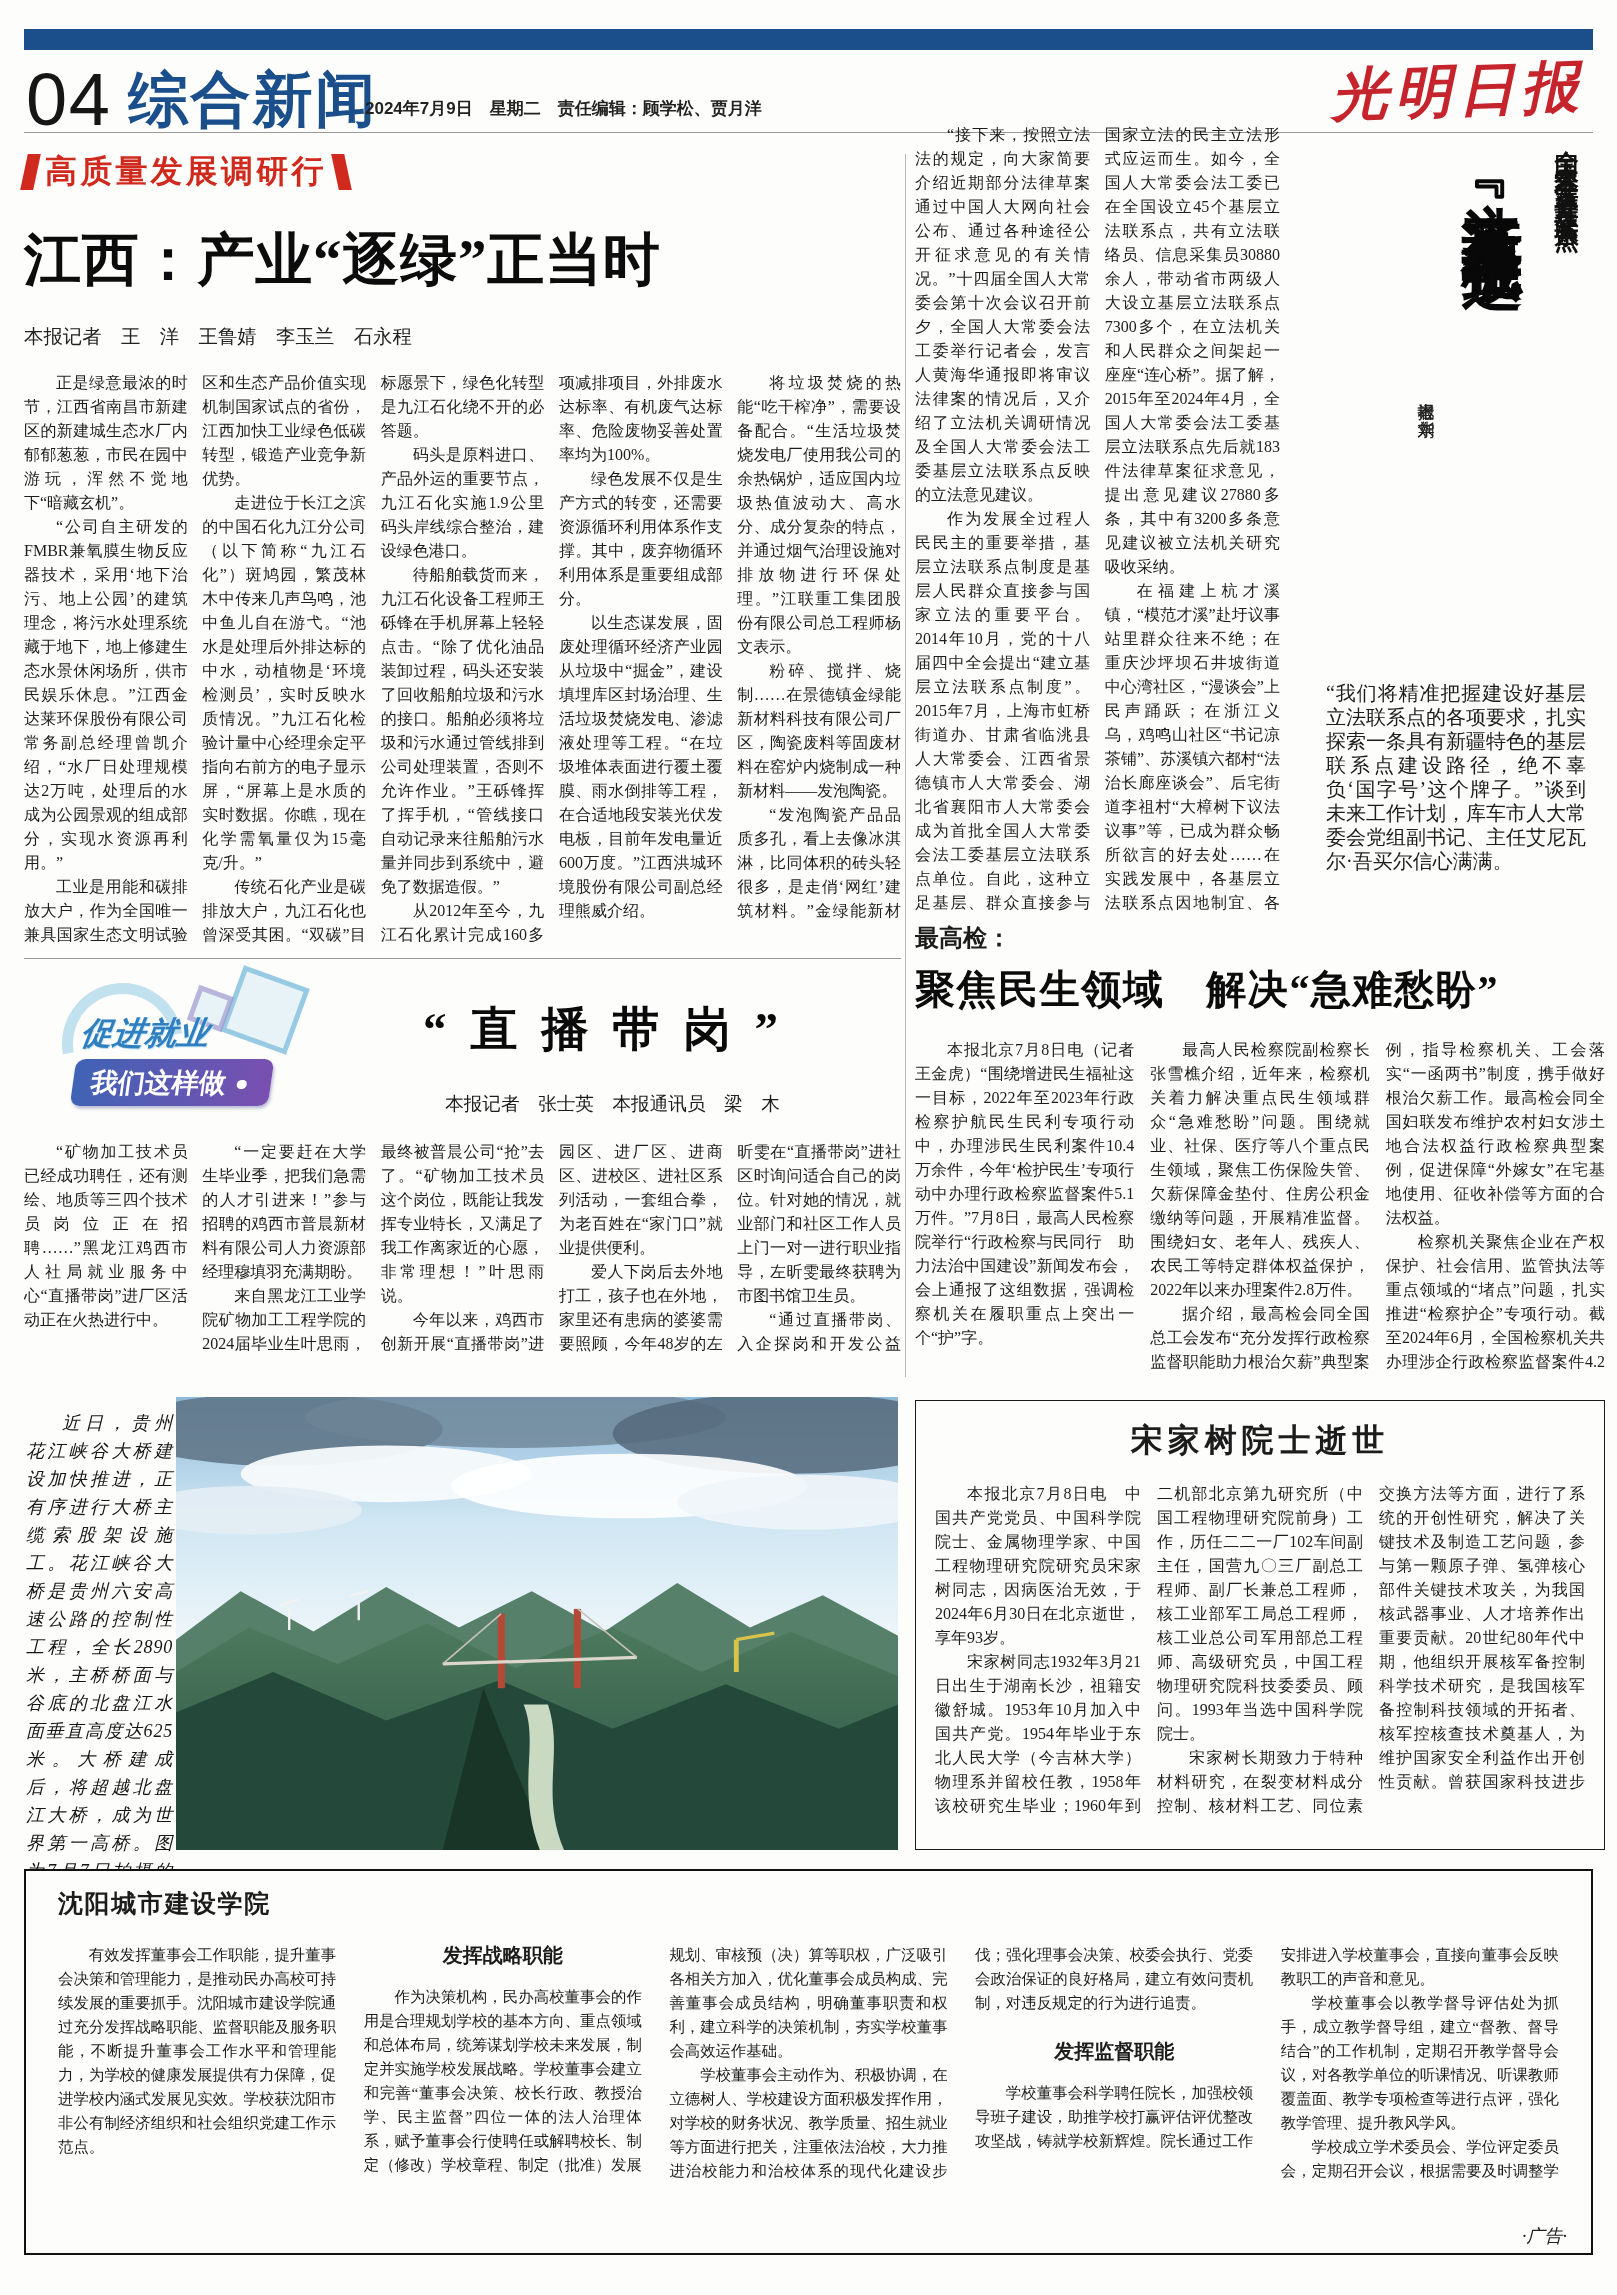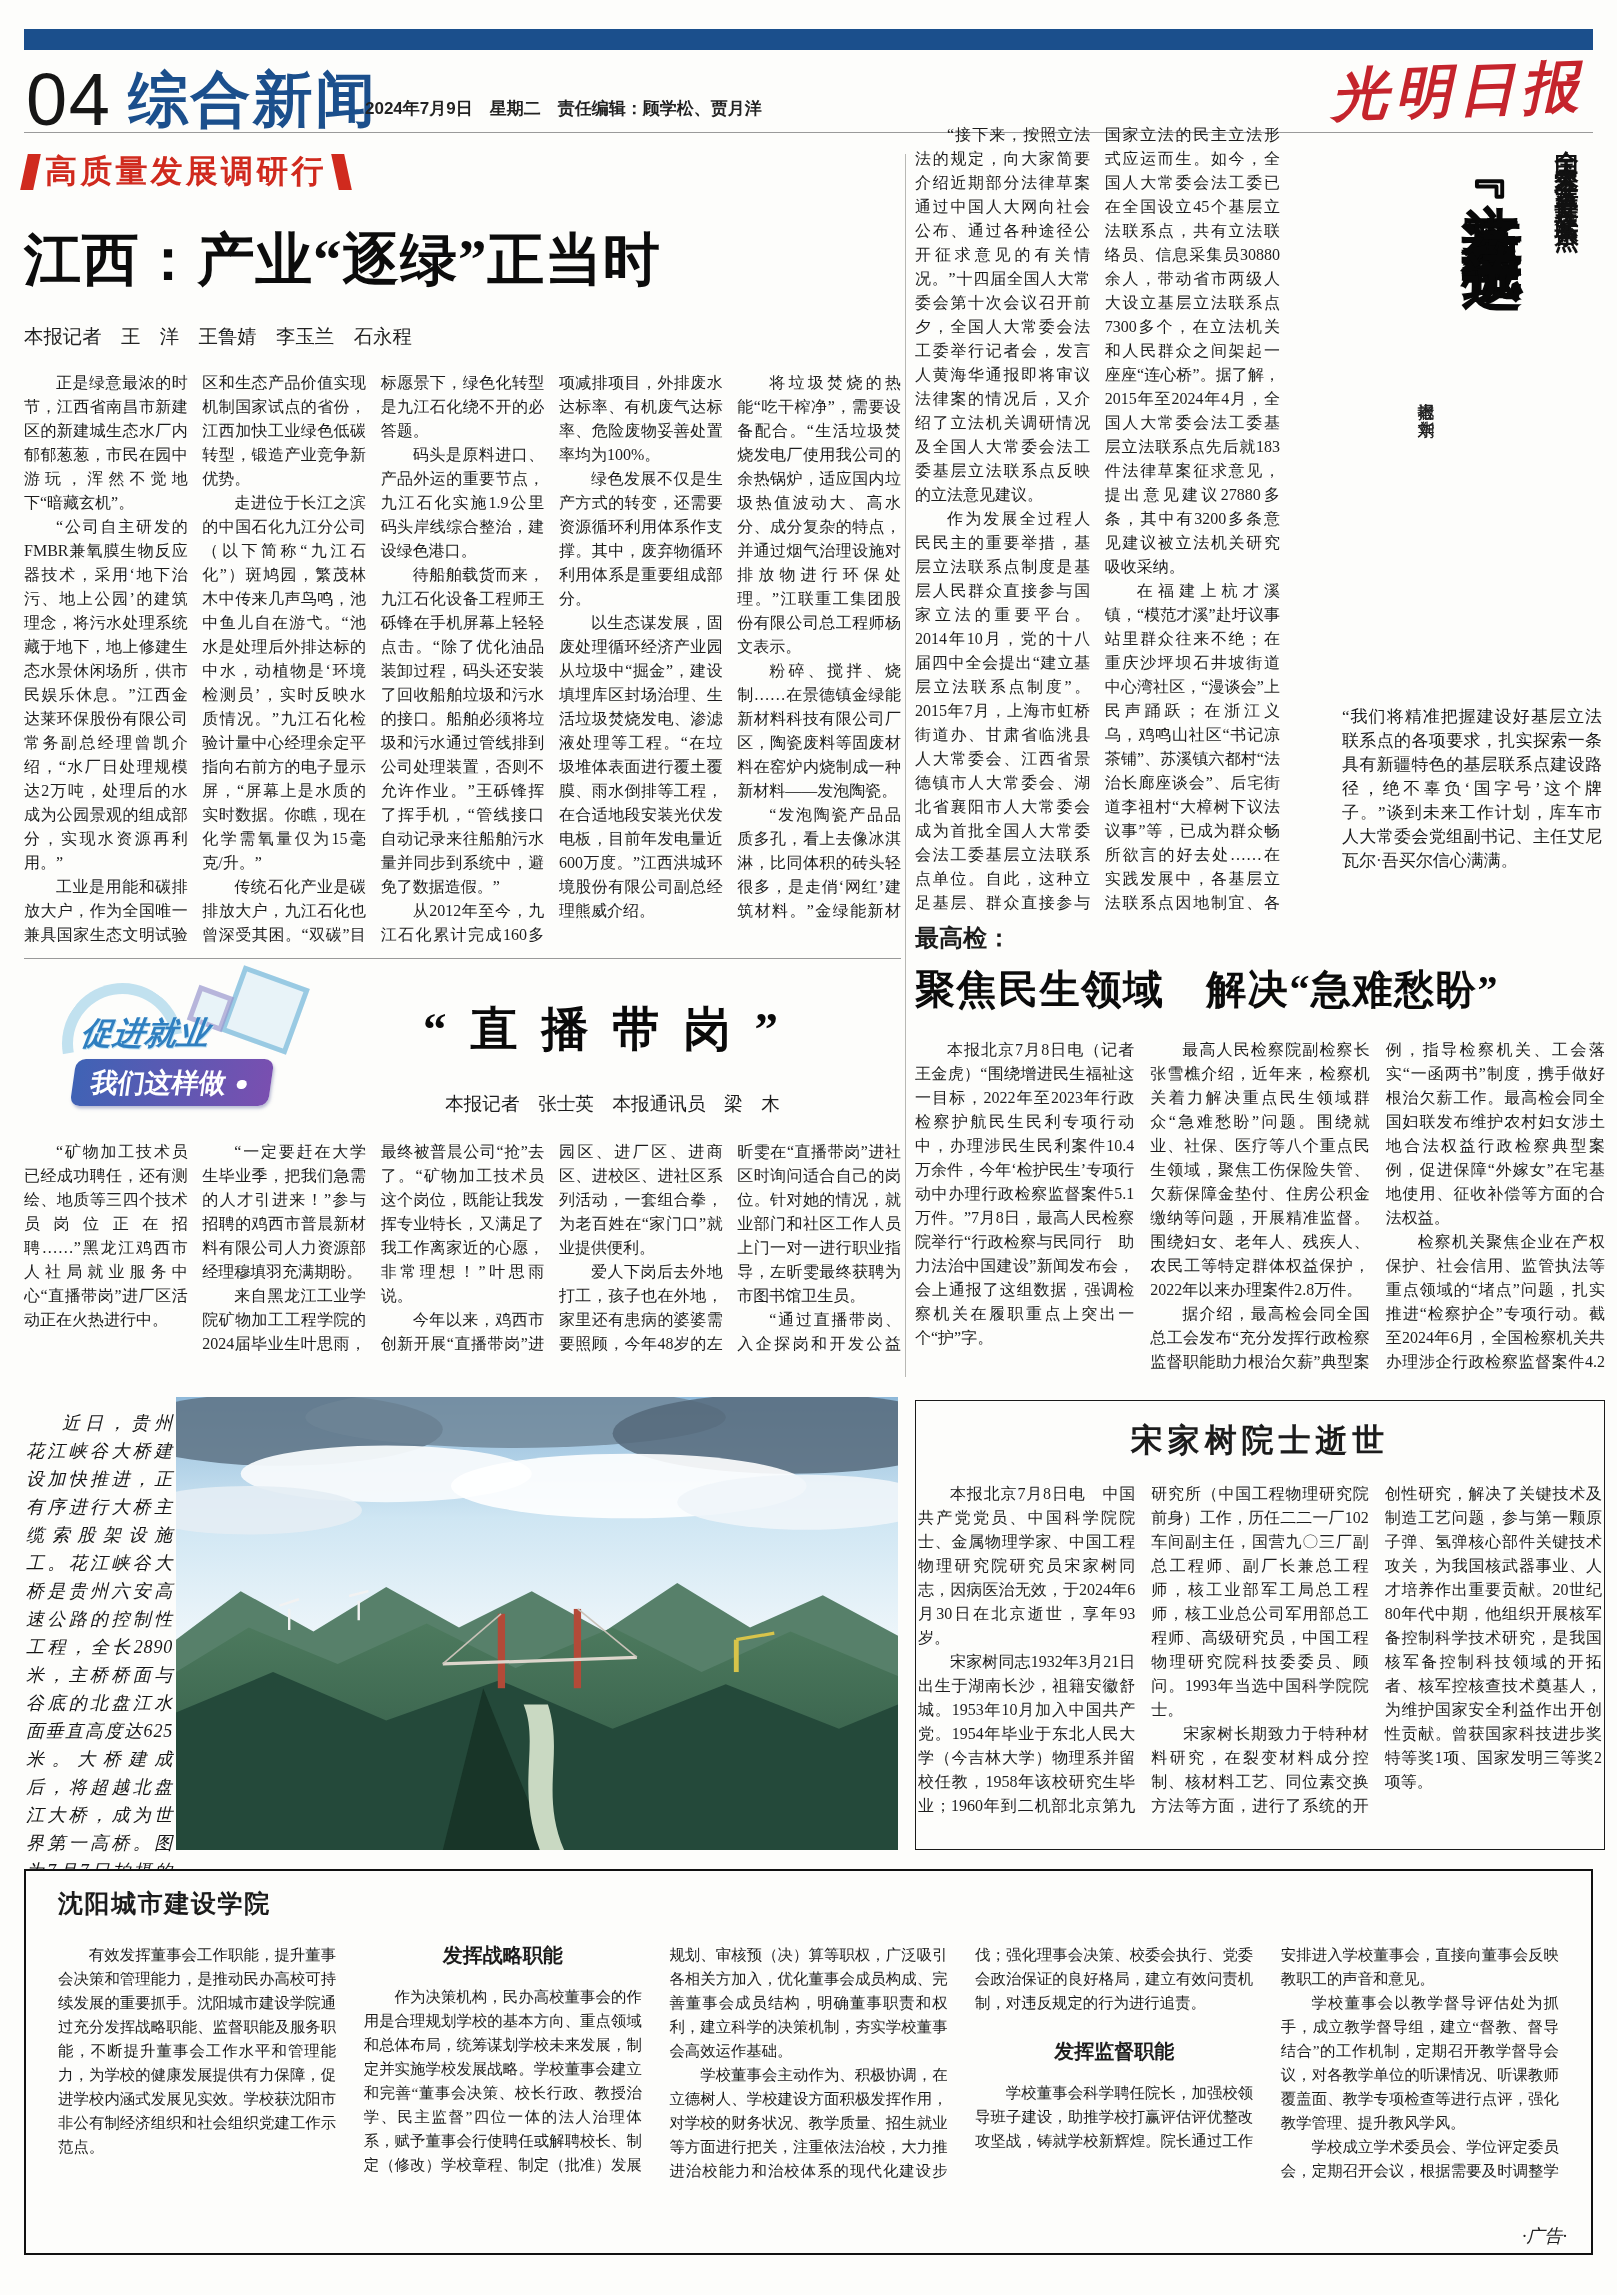--- a/index.html
+++ b/index.html
@@ -33,21 +33,21 @@
   .v-rule { position:absolute; left:905px; top:154px; width:0.8px; height:1223px; background:#b8b8b4; }
 
   
   .lifa { position:absolute; left:915px; top:123px; width:690px; height:799px; display:flex; }
   .lifa-cols { width:365px; height:796px; column-count:2; column-gap:14.6px; }
   .lifa-right { flex:1; position:relative; padding-left:11.3px; }
   .lifa-vert { writing-mode:vertical-rl; height:752px; margin-left:auto; margin-right:22.6px; display:block; }
   .lifa-shoulder { font-size:24px; font-weight:700; letter-spacing:4.9px; padding-top:6.5px; margin-left:18px; color:#111; }
   .lifa-title { font-size:61px; font-weight:900; letter-spacing:4.9px; padding-top:29px; margin-left:13px; color:#080808; }
   .lifa-byline { font-size:17px; padding-top:267px; margin-left:21px; color:#222; }
-  .lifa-closing { position:absolute; right:3px; bottom:49px; width:260px; text-align:justify; font-size:17px; line-height:24px; }
+  .lifa-closing { position:absolute; right:19px; bottom:49px; width:260px; text-align:justify; font-size:20px; line-height:24px; }
 
   
   .zgj { position:absolute; left:915px; top:922px; width:690px; height:453px; }
   .zgj-kicker { font-size:24px; font-weight:700; }
   .zgj-title { margin-top:8px; font-size:40px; font-weight:900; letter-spacing:1.6px; color:#0b0b0b; }
   .zgj .news-body { margin-top:21px; column-count:3; column-gap:16px; height:340px; }
 
   
   .zhibo { position:absolute; left:24px; top:958px; width:877px; height:420px; border-top:0.8px solid #999; padding-top:16px; }
   .zhibo-head { display:flex; height:158px; }
@@ -65,21 +65,21 @@
   .zhibo .news-body { column-count:5; column-gap:14.6px; height:231px; margin-top:6.5px; }
 
   
   .caption-col { position:absolute; left:26px; top:1409px; width:147px; font-size:18px; line-height:28px; text-align:justify; letter-spacing:0.8px; color:#151515; }
   .caption-col .cap { text-indent:2em; font-style:italic; }
   .caption-col .credit { margin-top:8px; text-align:right; font-weight:700; font-style:normal; }
   .photo { position:absolute; left:176px; top:1397px; width:722px; height:453px; }
   .photo svg { display:block; width:100%; height:100%; }
 
   
-  .obit { position:absolute; left:915px; top:1400px; width:690px; height:450px; border:1.6px solid #1a1a1a; padding:18px 2px; background:#fdfdfb; }
+  .obit { position:absolute; left:915px; top:1400px; width:690px; height:450px; border:1.6px solid #1a1a1a; padding:18px 19px; background:#fdfdfb; }
   .obit-title { text-align:center; font-size:32px; font-weight:900; letter-spacing:4.9px; }
   .obit .news-body { margin-top:19.4px; column-count:3; column-gap:16px; height:348px; }
 
   
   .ad { position:absolute; left:24px; top:1869px; width:1569px; height:386px; border:2.4px solid #111; padding:16px 32px; background:#fdfdfb; }
   .ad-org { font-family:"Liberation Sans","DejaVu Sans",sans-serif; font-size:25px; font-weight:900; letter-spacing:1.6px; }
   .ad-title { text-align:center; font-size:45px; font-weight:900; letter-spacing:3.2px; margin-top:13px; color:#0a0a0a; }
   .ad-body { margin-top:22.6px; column-count:5; column-gap:27.5px; height:243px; text-align:justify; font-size:15.4px; line-height:24px; overflow:hidden; }
   .ad-body p { text-indent:2em; }
   .ad-sec-head { text-align:center; font-family:"Liberation Sans","DejaVu Sans",sans-serif; font-weight:900; font-size:20px; margin:24px 0 18px; break-inside:avoid; }

